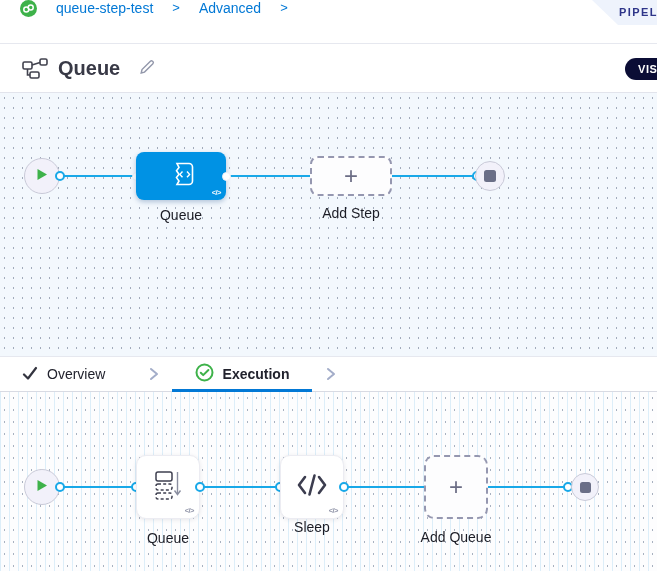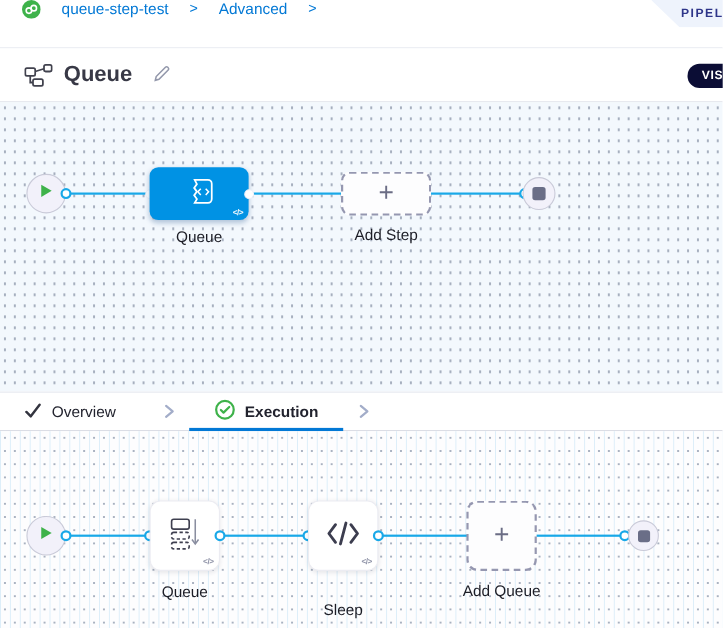--- a/index.html
+++ b/index.html
@@ -219,21 +219,21 @@
     <span>
       <svg width="34" height="26" viewBox="0 0 34 26" fill="none" stroke="#3c3d4f" stroke-width="2.6" stroke-linecap="round" stroke-linejoin="round">
         <path d="M10 5 L4 13 L10 21"></path>
         <path d="M24 5 L30 13 L24 21"></path>
         <path d="M19.5 3.5 L14.5 22.5"></path>
       </svg>
     </span>
     <span class="corner-code gray">&lt;/&gt;</span>
   </div>
   <div class="port" style="left:339px;top:90px;"></div>
-  <div class="node-label" style="left:280px;top:154px;width:64px;">Sleep</div>
+  <div class="node-label" style="left:280px;top:127px;width:64px;">Sleep</div>
 
   <div class="add-box" style="left:424px;top:63px;width:64px;height:64px;border-radius:10px;">
     <span class="plus-glyph">+</span>
   </div>
   <div class="node-label" style="left:414px;top:137px;width:84px;">Add Queue</div>
 
   <div class="port" style="left:563px;top:90px;"></div>
   <div class="node-circle" style="left:571px;top:81px;width:28px;height:28px;">
     <span class="stop-square" style="width:11px;height:11px;"></span>
   </div>

